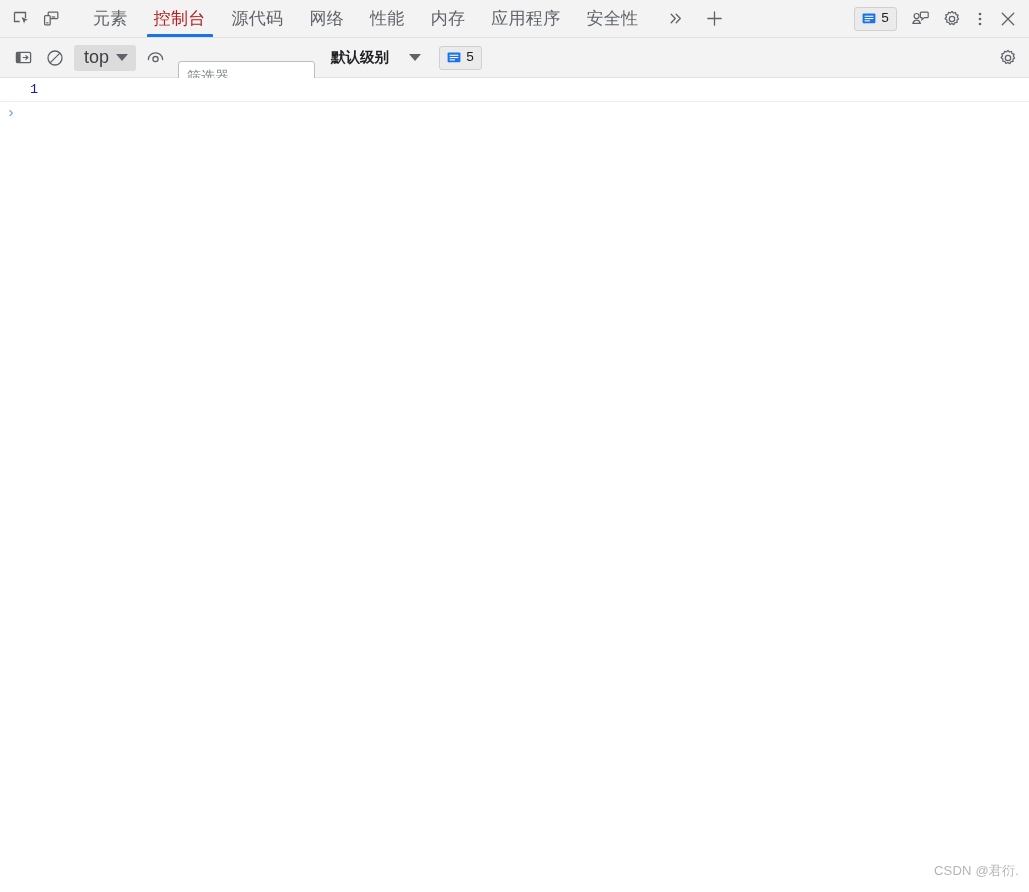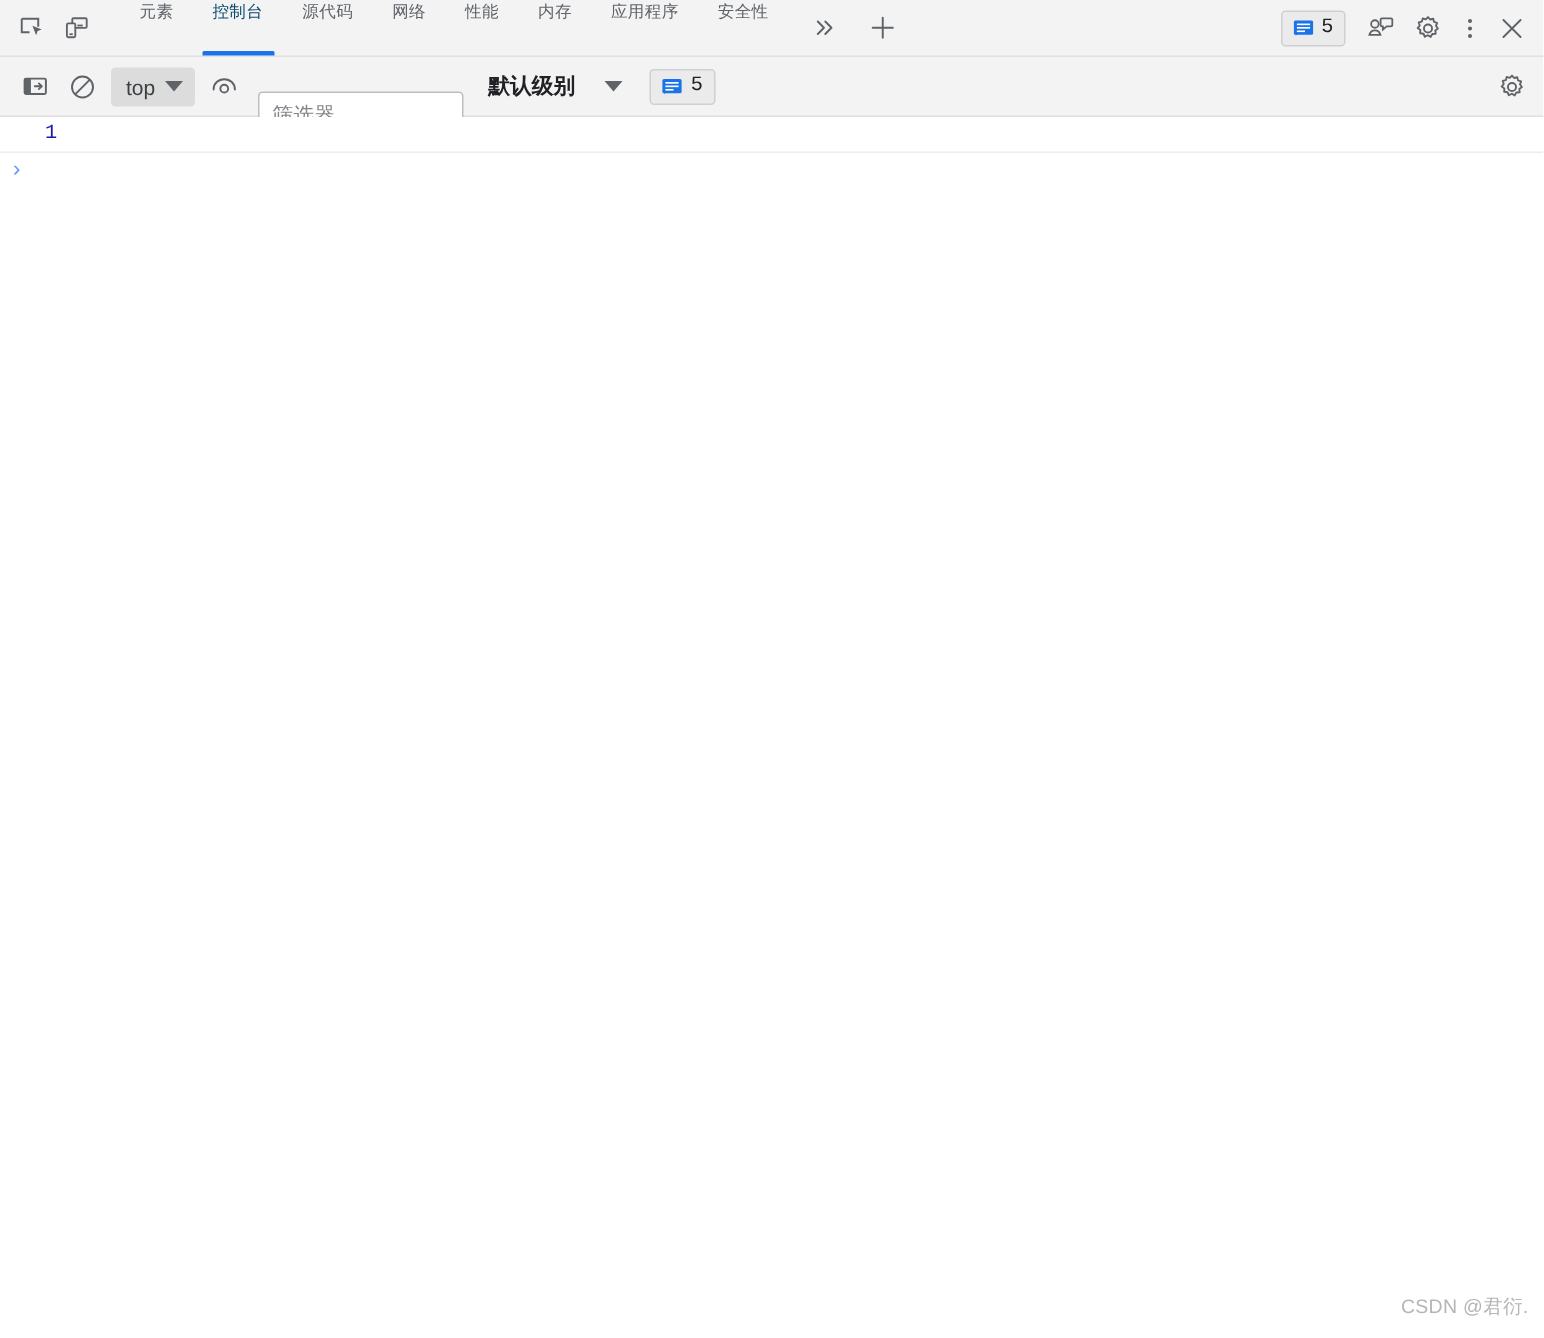--- a/index.html
+++ b/index.html
@@ -48,28 +48,29 @@
   }
 
   .tabs {
     display: flex;
     align-items: stretch;
     margin-left: 14px;
   }
   .tab {
     position: relative;
     display: flex;
+    align-items: center;
     padding: 0 13px;
-    font-size: 11px;
+    font-size: 17px;
     color: #5f6368;
     cursor: pointer;
     white-space: nowrap;
     letter-spacing: 0.3px;
   }
-  .tab.active { color: #0c4a6e; }
+  .tab.active { color: #b91c1c; }
   .tab.active::after {
     content: "";
     position: absolute;
     left: 6px; right: 6px;
     bottom: 0;
     height: 3px;
     background: #1a73e8;
     border-radius: 1px 1px 0 0;
   }
 
@@ -115,21 +116,21 @@
   }
   .ctx-select {
     display: flex;
     align-items: center;
     gap: 7px;
     height: 26px;
     padding: 0 8px 0 10px;
     background: #dcdcdc;
     border-radius: 3px;
     cursor: pointer;
-    font-size: 14px;
+    font-size: 18px;
     color: #3c4043;
     margin: 0 2px;
   }
   .caret-down {
     width: 0; height: 0;
     border-left: 6px solid transparent;
     border-right: 6px solid transparent;
     border-top: 7px solid #5f6368;
   }
 

